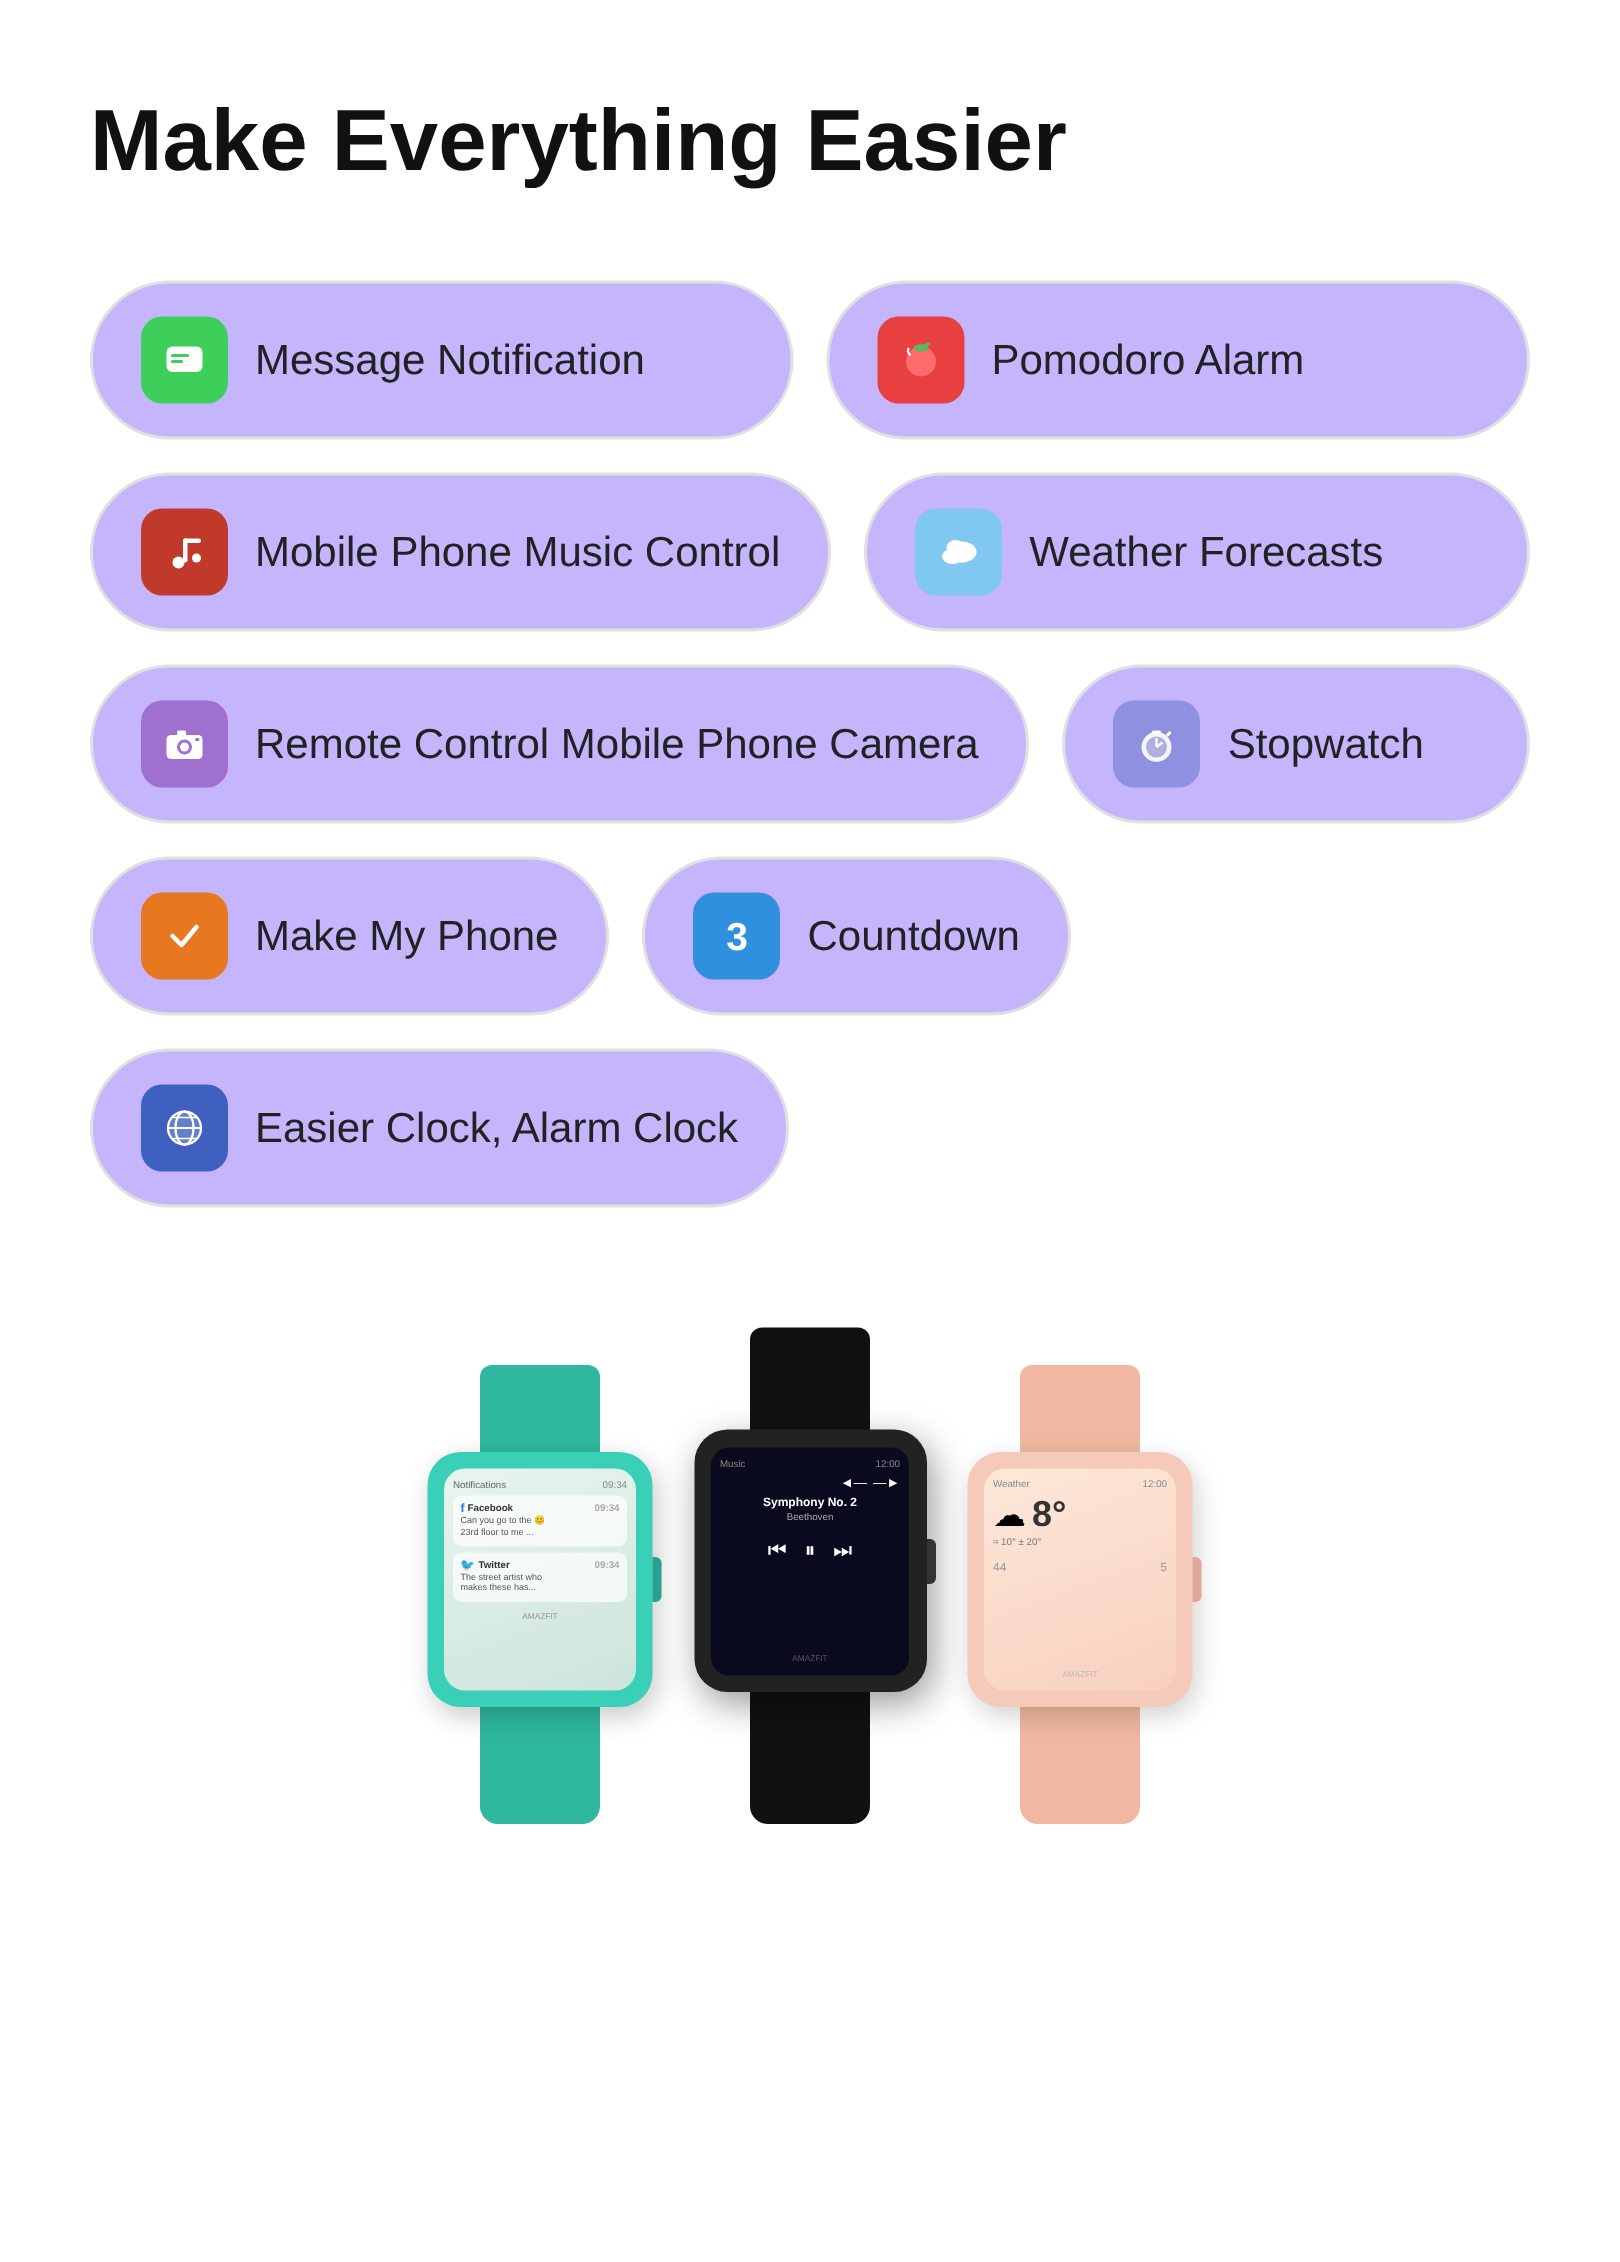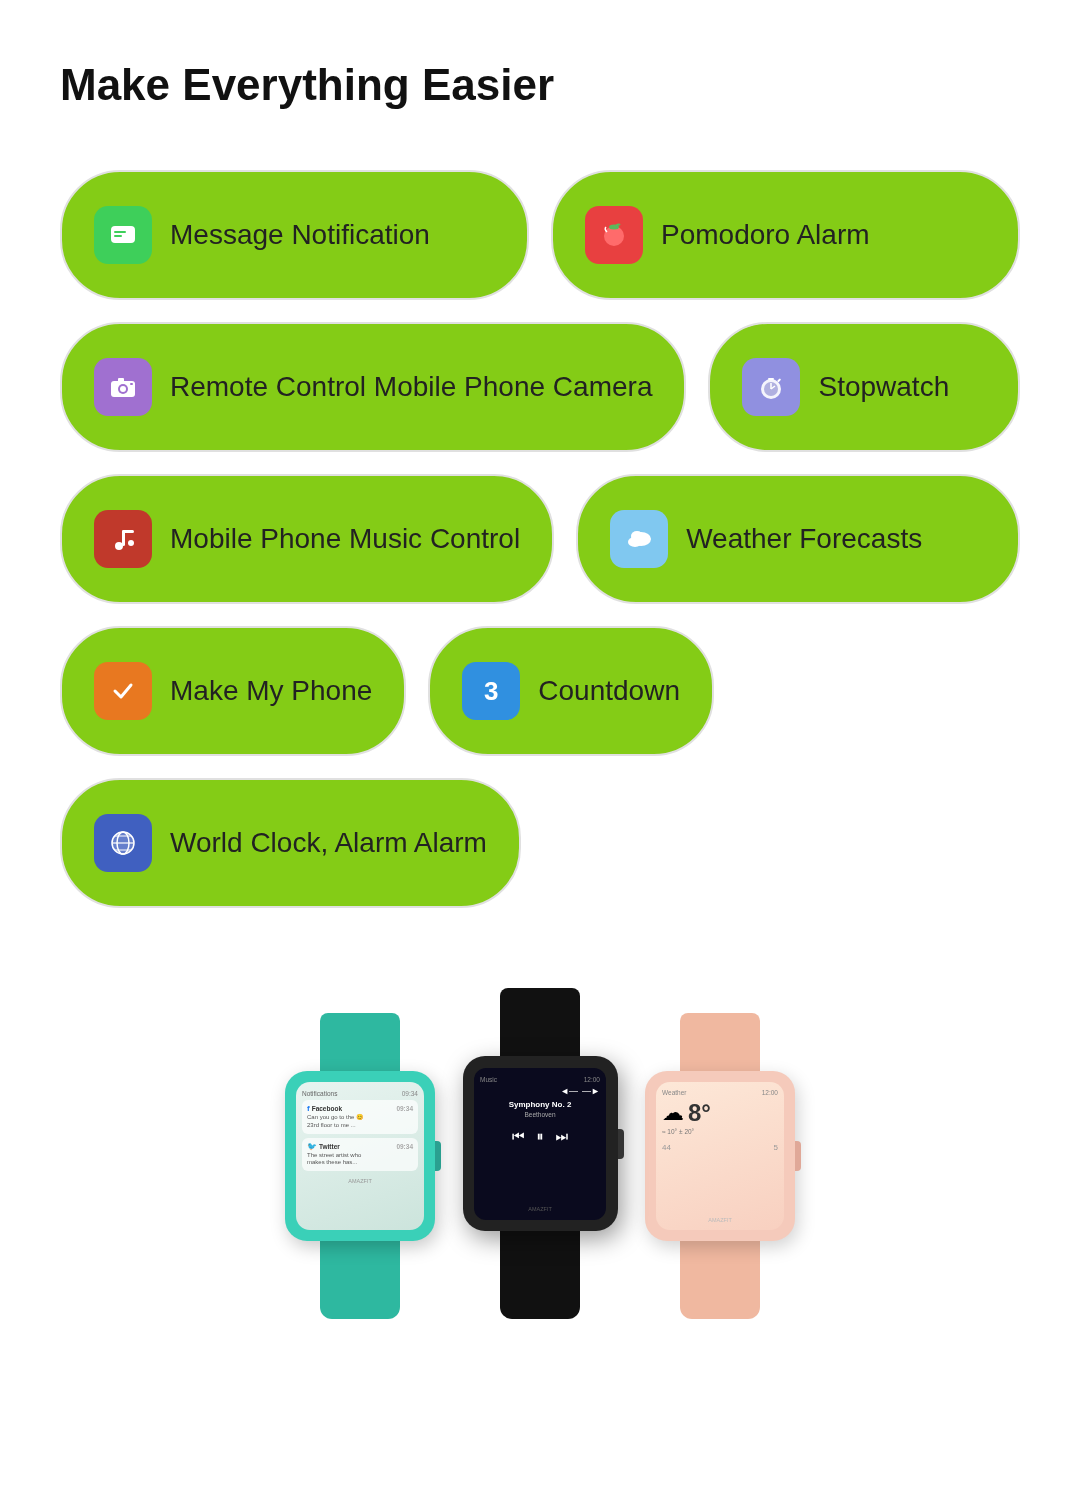--- a/index.html
+++ b/index.html
@@ -4,21 +4,21 @@
   <style>
     * { box-sizing: border-box; margin: 0; padding: 0; }
     body {
       width: 1080px;
       min-height: 1508px;
       background: #ffffff;
       font-family: -apple-system, BlinkMacSystemFont, 'Segoe UI', sans-serif;
       padding: 60px 60px 60px 60px;
     }
     .page-title {
-      font-size: 44px;
+      font-size: 58px;
       font-weight: 800;
       color: #111;
       margin-bottom: 60px;
     }
     .features-grid {
       display: flex;
       flex-direction: column;
       gap: 22px;
       margin-bottom: 80px;
     }
@@ -26,22 +26,22 @@
       display: flex;
       flex-direction: row;
       gap: 22px;
     }
     .feature-pill {
       display: flex;
       align-items: center;
       gap: 18px;
       border: 2px solid #e0e0e0;
       border-radius: 60px;
-      padding: 34px 32px;
-      background: #84cc16;
+      padding: 22px 32px;
+      background: #c4b5fd;
       min-height: 88px;
     }
     .feature-pill.wide {
       flex: 1;
     }
     .feature-pill.narrow {
       flex: 0 0 auto;
     }
     .feature-icon-wrap {
       width: 58px;
@@ -209,20 +209,44 @@
           <path d="M16 9 Q20 4 22 6" stroke="#5cb85c" stroke-width="2" fill="none"></path>
           <path d="M9 13 Q6 10 8 8" stroke="white" stroke-width="1.5" fill="none"></path>
         </svg>
       </div>
       <span class="feature-label">Pomodoro Alarm</span>
     </div>
   </div>
 
   <div class="feature-row">
     <div class="feature-pill wide">
+      <div class="feature-icon-wrap icon-dark-red">
+        <svg width="30" height="30" viewBox="0 0 30 30" fill="none">
+          <circle cx="11" cy="22" r="4" fill="white"></circle>
+          <circle cx="23" cy="19" r="3" fill="white"></circle>
+          <rect x="14" y="6" width="3" height="16" rx="1.5" fill="white"></rect>
+          <rect x="14" y="6" width="12" height="3" rx="1.5" fill="white"></rect>
+        </svg>
+      </div>
+      <span class="feature-label">Mobile Phone Music Control</span>
+    </div>
+    <div class="feature-pill wide">
+      <div class="feature-icon-wrap icon-blue-light">
+        <svg width="32" height="32" viewBox="0 0 32 32" fill="none">
+          <ellipse cx="18" cy="16" rx="10" ry="7" fill="white"></ellipse>
+          <ellipse cx="12" cy="19" rx="7" ry="5" fill="white"></ellipse>
+          <ellipse cx="14" cy="13" rx="6" ry="5" fill="white"></ellipse>
+        </svg>
+      </div>
+      <span class="feature-label">Weather Forecasts</span>
+    </div>
+  </div>
+
+  <div class="feature-row">
+    <div class="feature-pill wide">
       <div class="feature-icon-wrap icon-purple">
         <svg width="30" height="30" viewBox="0 0 30 30" fill="none">
           <rect x="3" y="9" width="24" height="16" rx="3" fill="white"></rect>
           <circle cx="15" cy="17" r="5" fill="#a070d0"></circle>
           <circle cx="15" cy="17" r="3" fill="white"></circle>
           <rect x="10" y="6" width="6" height="4" rx="1" fill="white"></rect>
           <rect x="22" y="11" width="3" height="2" rx="1" fill="#a070d0"></rect>
         </svg>
       </div>
       <span class="feature-label">Remote Control Mobile Phone Camera</span>
@@ -236,44 +260,20 @@
           <line x1="15" y1="17" x2="19" y2="14" stroke="white" stroke-width="1.5"></line>
           <rect x="12" y="6" width="6" height="2" rx="1" fill="white"></rect>
           <rect x="21" y="9" width="4" height="2" rx="1" transform="rotate(-45 21 9)" fill="white"></rect>
         </svg>
       </div>
       <span class="feature-label">Stopwatch</span>
     </div>
   </div>
 
   <div class="feature-row">
-    <div class="feature-pill wide">
-      <div class="feature-icon-wrap icon-dark-red">
-        <svg width="30" height="30" viewBox="0 0 30 30" fill="none">
-          <circle cx="11" cy="22" r="4" fill="white"></circle>
-          <circle cx="23" cy="19" r="3" fill="white"></circle>
-          <rect x="14" y="6" width="3" height="16" rx="1.5" fill="white"></rect>
-          <rect x="14" y="6" width="12" height="3" rx="1.5" fill="white"></rect>
-        </svg>
-      </div>
-      <span class="feature-label">Mobile Phone Music Control</span>
-    </div>
-    <div class="feature-pill wide">
-      <div class="feature-icon-wrap icon-blue-light">
-        <svg width="32" height="32" viewBox="0 0 32 32" fill="none">
-          <ellipse cx="18" cy="16" rx="10" ry="7" fill="white"></ellipse>
-          <ellipse cx="12" cy="19" rx="7" ry="5" fill="white"></ellipse>
-          <ellipse cx="14" cy="13" rx="6" ry="5" fill="white"></ellipse>
-        </svg>
-      </div>
-      <span class="feature-label">Weather Forecasts</span>
-    </div>
-  </div>
-
-  <div class="feature-row">
     <div class="feature-pill narrow">
       <div class="feature-icon-wrap icon-orange">
         <svg width="30" height="30" viewBox="0 0 30 30" fill="none">
           <path d="M7 15 L13 21 L23 9" stroke="white" stroke-width="3" stroke-linecap="round" stroke-linejoin="round" fill="none"></path>
         </svg>
       </div>
       <span class="feature-label">Make My Phone</span>
     </div>
     <div class="feature-pill narrow">
       <div class="feature-icon-wrap icon-blue-medium">
@@ -288,21 +288,21 @@
       <div class="feature-icon-wrap icon-blue-dark">
         <svg width="30" height="30" viewBox="0 0 30 30" fill="none">
           <circle cx="15" cy="15" r="11" fill="white" opacity="0.2"></circle>
           <ellipse cx="15" cy="15" rx="6" ry="11" stroke="white" stroke-width="1.5" fill="none"></ellipse>
           <circle cx="15" cy="15" r="11" stroke="white" stroke-width="1.5" fill="none"></circle>
           <line x1="4" y1="15" x2="26" y2="15" stroke="white" stroke-width="1.2"></line>
           <line x1="7" y1="8" x2="23" y2="8" stroke="white" stroke-width="1"></line>
           <line x1="7" y1="22" x2="23" y2="22" stroke="white" stroke-width="1"></line>
         </svg>
       </div>
-      <span class="feature-label">World Clock, Alarm Alarm</span>
+      <span class="feature-label">Easier Clock, Alarm Clock</span>
     </div>
   </div>
 
 </div>
 
 <div class="watches-section">
 
   <div class="swatch watch-green">
     <div style="display:flex;flex-direction:column;align-items:center;">
       <div class="strap-top" style="background:#2eb8a0;"></div>

